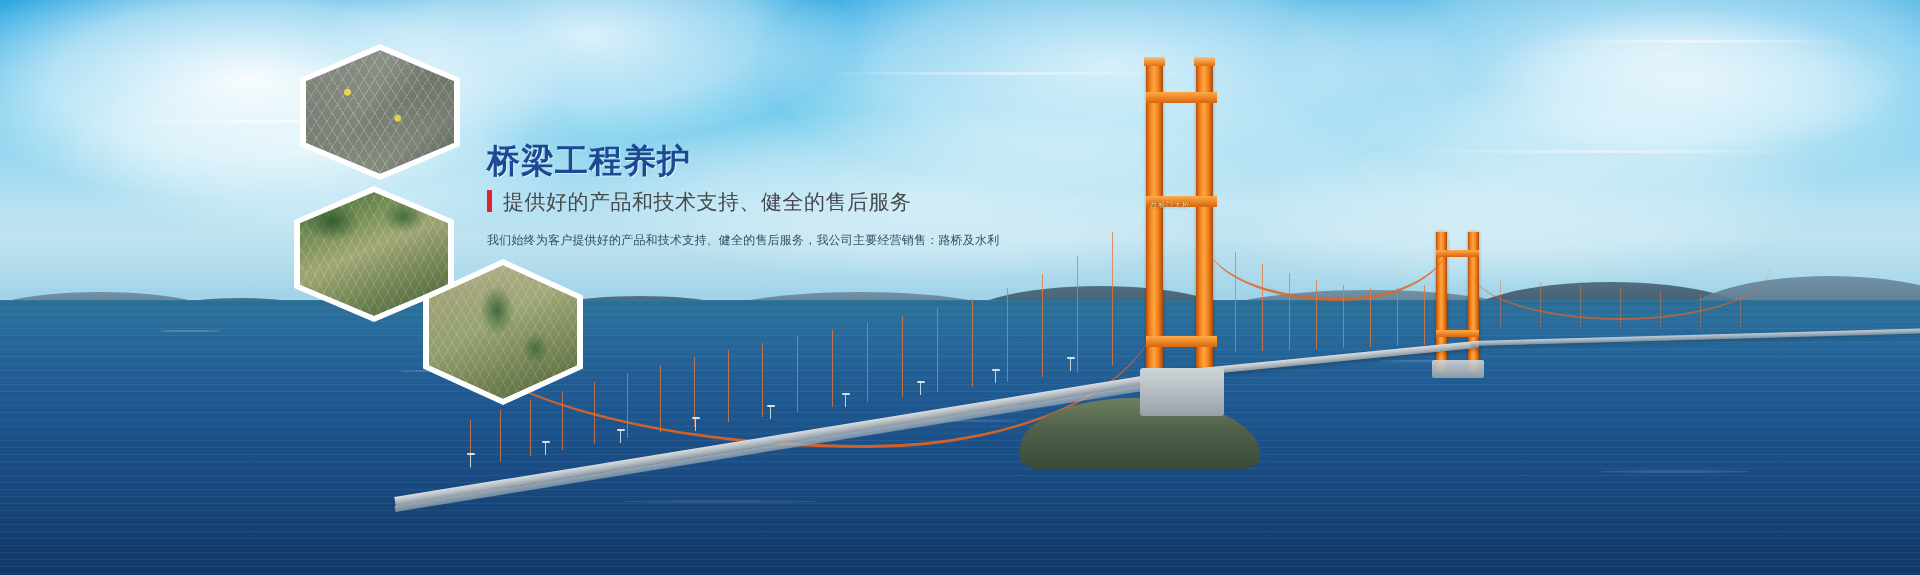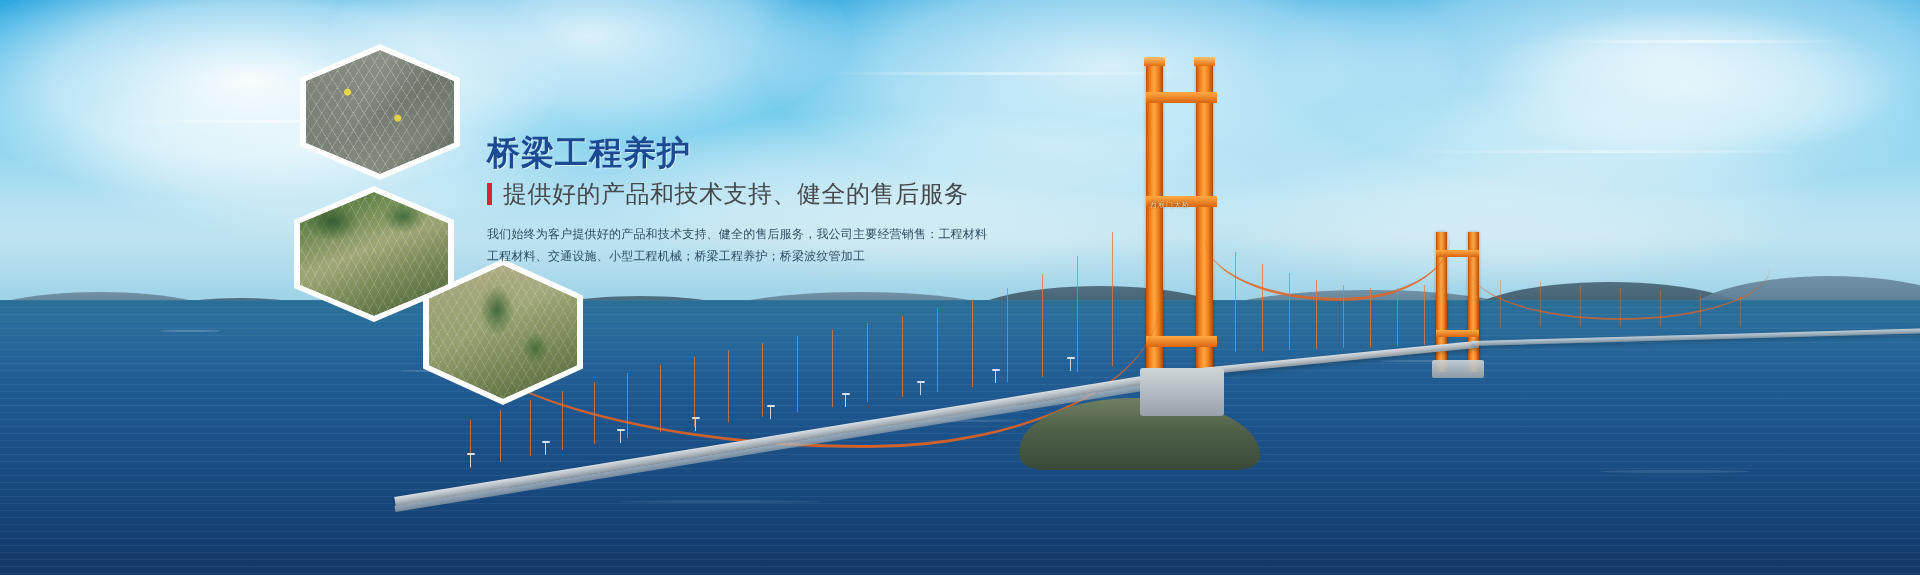--- a/index.html
+++ b/index.html
@@ -208,40 +208,40 @@
   .ph3:after{
     content:"";position:absolute;left:0;top:0;width:100%;height:100%;
     background:linear-gradient(150deg,rgba(70,80,50,.18),rgba(255,255,255,.1) 42%,rgba(45,60,35,.26));
   }
 
   
   .copy{position:absolute;left:487px;top:128px;width:620px;}
 
   .headline{
     display:flex;align-items:baseline;gap:14px;white-space:nowrap;
-    line-height:1;margin:8px 0 13px 0;
+    line-height:1;margin:16px 0 13px 0;
   }
   .hl-a{
     font-size:33px;font-weight:bold;color:#1b4a93;letter-spacing:1px;
     text-shadow:1px 1px 0 rgba(255,255,255,.55);
   }
   .hl-b{
     font-size:26px;font-weight:bold;color:#3a3a3a;letter-spacing:.5px;
     text-shadow:1px 1px 0 rgba(255,255,255,.4);
   }
 
   .subline{
     display:flex;align-items:center;gap:11px;white-space:nowrap;
     margin:0 0 17px 0;line-height:1;
   }
   .redbar{
     display:block;width:5px;height:22px;background:#d8262c;flex:none;
   }
   .sub-txt{
-    font-size:24px;color:#45494c;letter-spacing:.5px;
+    font-size:21px;color:#45494c;letter-spacing:.5px;
   }
 
   .para{
     font-size:12px;color:#2f4e63;line-height:1.85;letter-spacing:.2px;
     white-space:nowrap;
   }
   .para div{margin:0;}
 </style>
 </head>
 <body>
@@ -404,18 +404,17 @@
     <div class="headline">
       <span class="hl-a">桥梁工程养护</span>
     </div>
 
     <div class="subline">
       <span class="redbar"></span>
       <span class="sub-txt">提供好的产品和技术支持、健全的售后服务</span>
     </div>
 
     <div class="para">
-      <div>我们始终为客户提供好的产品和技术支持、健全的售后服务，我公司主要经营销售：工程材料</div>
-      <div>工程材料、交通设施、小型工程机械；桥梁工程养护；桥梁波纹管加工</div>
+      <div>我们始终为客户提供好的产品和技术支持、健全的售后服务，我公司主要经营销售：路桥及水利</div>
     </div>
   </div>
 
 </div>
 
 </body></html>

